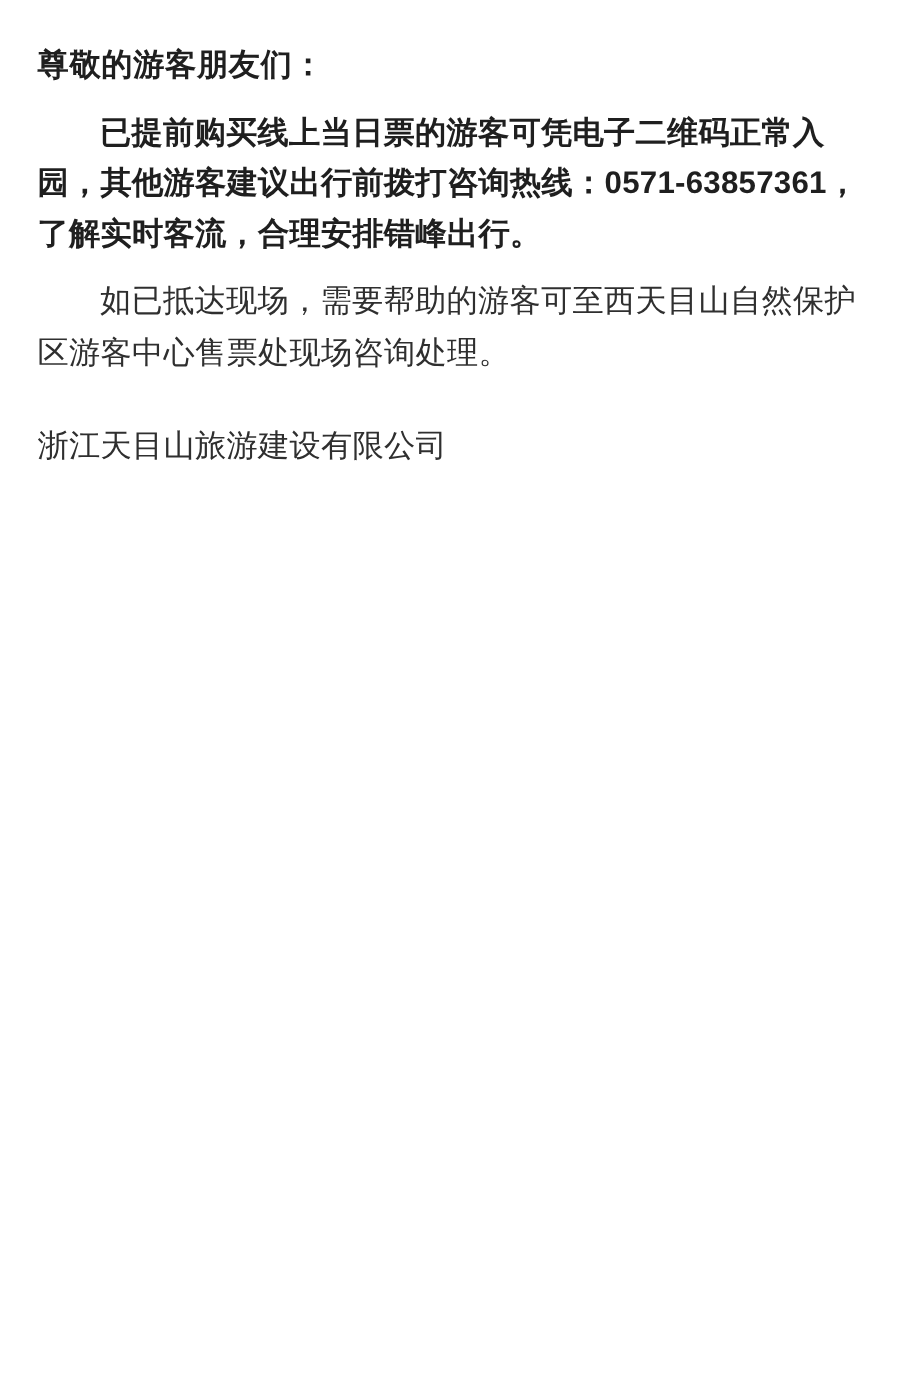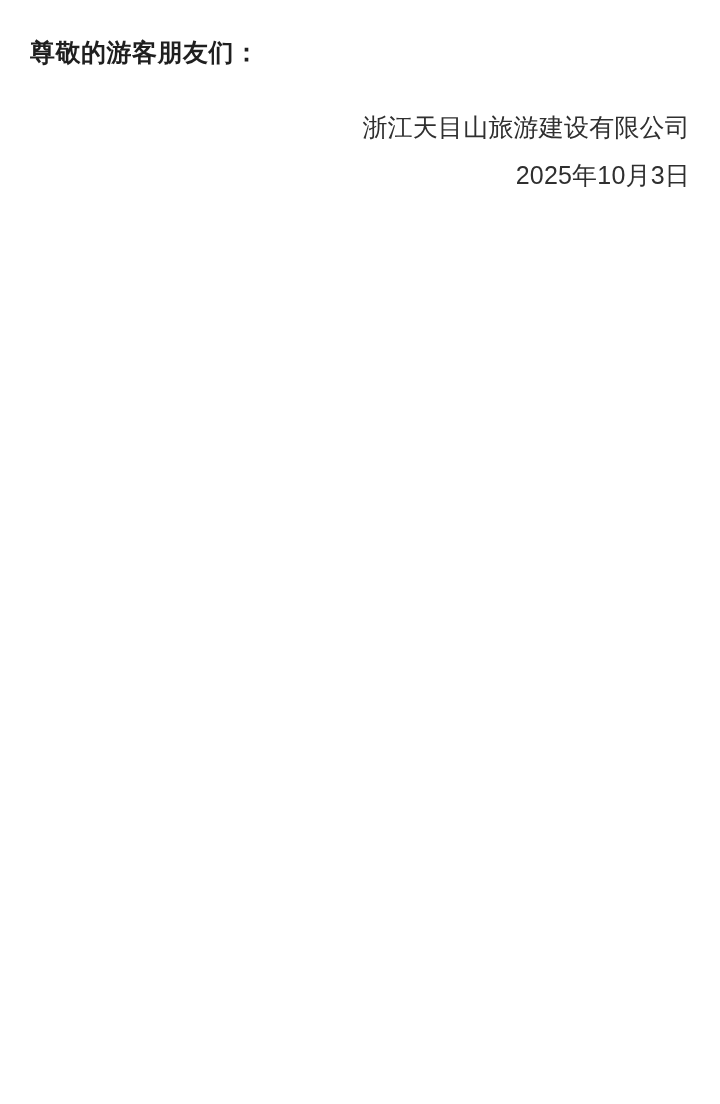--- a/index.html
+++ b/index.html
@@ -40,21 +40,21 @@
   }
   p.para.bold {
     font-weight: bold;
     color: #1f1f1f;
   }
   .highlight {
     color: #e23b32;
   }
   .signature {
     margin-top: 34px;
-    text-align: right;
+    text-align: left;
     font-size: 25px;
     line-height: 1.7;
     color: #2f2f2f;
     letter-spacing: 0.2px;
   }
   .signature .company {
     display: block;
   }
   .signature .date {
     display: block;
@@ -62,20 +62,21 @@
   }
 </style>
 </head>
 <body>
 
 <div class="page">
 
   <h1 class="salutation">尊敬的游客朋友们：</h1>
 
   <div id="paragraphs">
+      <p class="para bold"><span>已提前购买线上当日票的游客可凭电子二维码正常入园，其他游客建议出行前拨打咨询热线：0571-63857361，了解实时客流，合理安排错峰出行。</span></p>
+      <p class="para"><span>如已抵达现场，需要帮助的游客可至西天目山自然保护区游客中心售票处现场咨询处理。</span></p>
     </div>
 
   <div class="signature">
     <span class="company">浙江天目山旅游建设有限公司</span>
-    <span class="date">2025年10月3日</span>
   </div>
 
 </div>
 
 </body></html>

